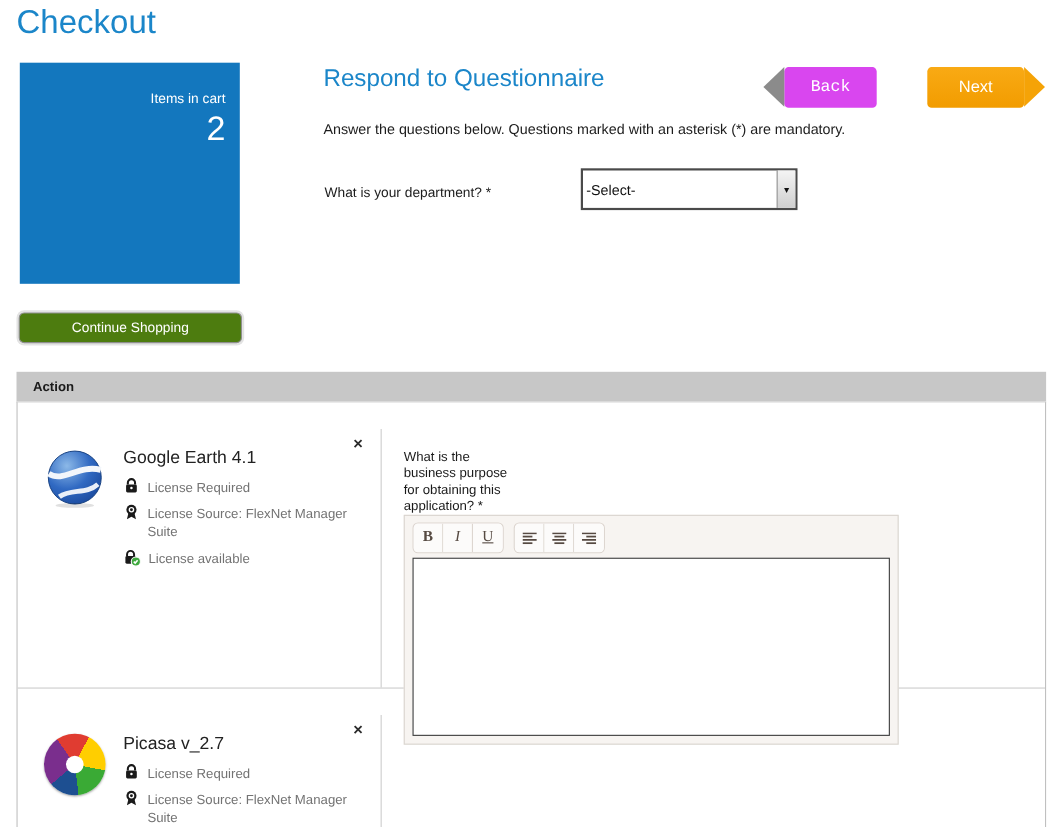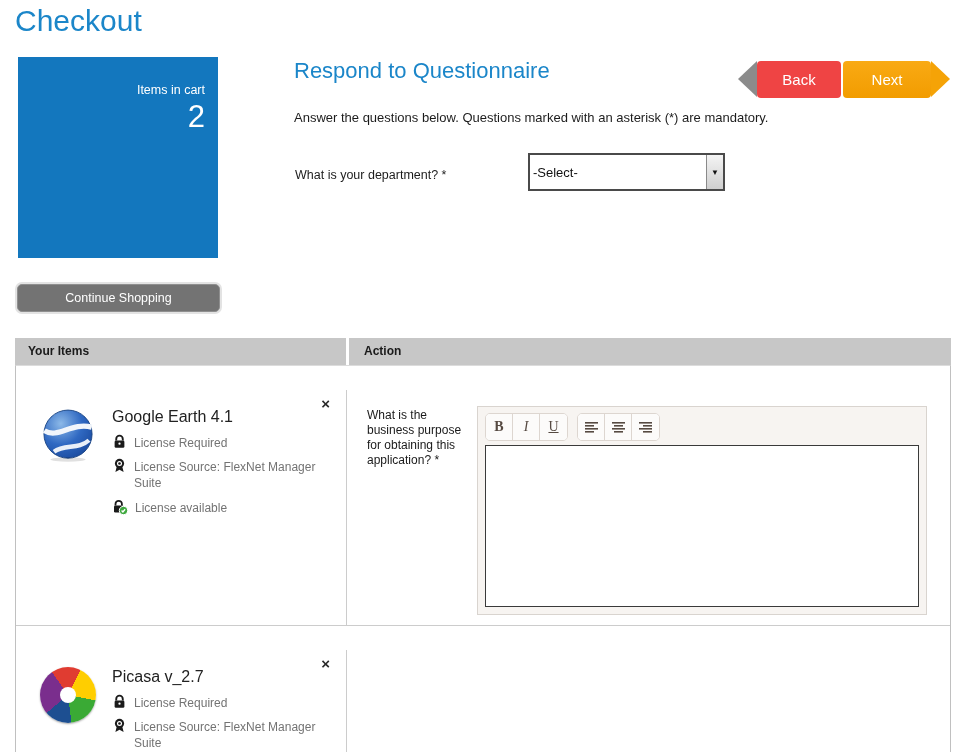--- a/index.html
+++ b/index.html
@@ -24,40 +24,40 @@
     width: 200px; height: 201px;
     background: #1377be; color: #ffffff;
     text-align: right;
   }
   .cart-label { padding: 26px 13px 0 4px; font-size: 12.5px; }
   .cart-count { padding: 2px 13px 0 0; font-size: 31px; line-height: 1.15; }
 
   .continue-btn {
     position: absolute; left: 17px; top: 284px;
     width: 203px; height: 28px;
-    background: #737373; color: #ffffff;
+    background: #4d7c0f; color: #ffffff;
     font-family: "Liberation Sans", sans-serif;
     font-size: 12.5px;
     border: 1px solid #8f8f8f; border-radius: 5px;
     box-shadow: 0 0 0 2px #e3e3e3;
     cursor: pointer;
   }
 
   
   .q-title {
     position: absolute; left: 294px; top: 58px;
     font-size: 22px; font-weight: 400; color: #1b86c9; text-align: right;
   }
   .nav-btn {
     position: absolute; top: 61px; height: 37px;
     color: #ffffff; font-size: 15px;
     display: flex; align-items: center; justify-content: center;
     border-radius: 4px; cursor: pointer; user-select: none;
   }
-  .btn-back { left: 757px; width: 84px; background: #ef4444; }
+  .btn-back { left: 713px; width: 84px; background: #d946ef; font-family: Liberation Mono, monospace; }
   .btn-back::before {
     content: ""; position: absolute; left: -19px; top: 0;
     border-top: 18.5px solid transparent;
     border-bottom: 18.5px solid transparent;
     border-right: 19px solid #8b8b8b;
   }
   .btn-next { left: 843px; width: 88px; background: linear-gradient(180deg, #f9aa14, #f29c00); }
   .btn-next::after {
     content: ""; position: absolute; right: -19px; top: 0;
     border-top: 18.5px solid transparent;
@@ -113,21 +113,21 @@
   .lline { display: flex; align-items: flex-start; margin: 0 0 7px; font-size: 12px; color: #737373; }
   .lline svg { flex: none; margin-right: 7px; }
   .lline span { line-height: 1.35; padding-top: 1px; }
   .close-x {
     position: absolute; top: 6px; right: 16px;
     font-size: 15px; font-weight: bold; color: #2b2b2b;
     cursor: pointer; line-height: 1;
   }
 
   
-  .action-flex { display: flex; padding: 16px 0 2px 20px; }
+  .action-flex { display: flex; padding: 16px 0 2px 20px; flex-direction: column; }
   .alabel { width: 100px; margin-right: 10px; font-size: 12px; line-height: 1.25; padding-top: 2px; }
   .editor {
     width: 450px; flex: none;
     background: #f7f4f1; border: 1px solid #d9d4cf;
     padding: 6px 7px 7px;
   }
   .toolbar { display: flex; gap: 9px; margin-bottom: 4px; }
   .group {
     display: flex; border: 1px solid #ddd6d0; border-radius: 5px;
     overflow: hidden; background: #fcfbfa;
@@ -196,21 +196,20 @@
 
 <div class="dept-label">What is your department? *</div>
 
 <div class="select-box">
   <span class="select-value">-Select-</span>
   <span class="select-arrow">▼</span>
 </div>
 
 <div class="items-table">
   <div class="thead">
-    <div class="th th-items">Your Items</div>
     <div class="th th-action">Action</div>
   </div>
   <div class="tbody">
 
     <div class="trow row1">
       <div class="cell-items">
         <div class="product">
           <div class="logo-wrap">
             <svg class="ge-logo" viewBox="0 0 64 64">
               <defs>

